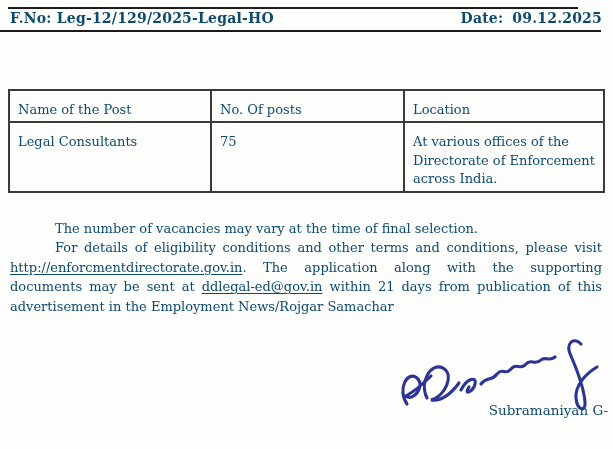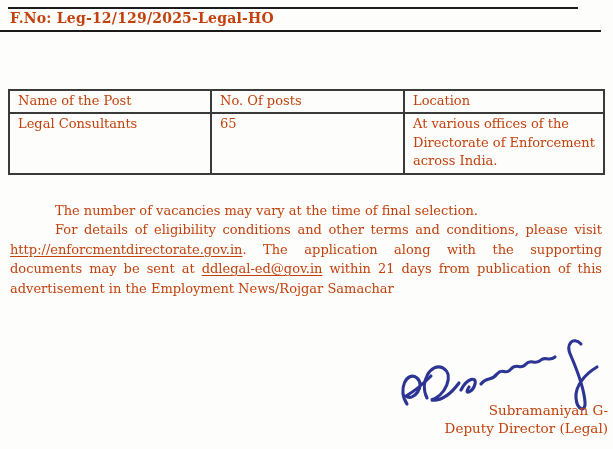--- a/index.html
+++ b/index.html
@@ -2,21 +2,21 @@
 <html><head>
 <meta charset="utf-8">
 <style>
   * { margin:0; padding:0; box-sizing:border-box; }
   html,body { background:#e8e8e8; }
   .page {
     position:relative;
     width:613px; height:449px;
     margin:0 auto;
     background:#fdfdfb;
-    color:#c2410c;
+    color:#0c4a6e;
     font-family:"DejaVu Serif","Liberation Serif",serif;
     font-size:13px;
     overflow:hidden;
   }
   .rule { position:absolute; height:2px; background:#1b1b1b; }
   .rule-top  { left:8px;  top:7px;  width:570px; }
   .rule-mid  { left:0px;  top:30px; width:601px; }
   .header-row {
     position:absolute; left:10px; top:10px; width:592px;
     display:flex; justify-content:space-between; align-items:baseline;
@@ -30,21 +30,21 @@
     border-collapse:collapse;
     width:595px;
     margin-top:17px;
     margin-left:-2px;
     table-layout:fixed;
   }
   table.posts th, table.posts td {
     border:2px solid #3a3a3a;
     text-align:left; vertical-align:top;
     font-weight:normal;
-    padding:1px 8px 2px 8px;
+    padding:10px 8px 2px 8px;
     line-height:1.42;
   }
   table.posts col.c1 { width:202px; }
   table.posts col.c2 { width:193px; }
   table.posts col.c3 { width:200px; }
   table.posts tr.body-row td { height:60px; }
   .vac-note { margin-top:26px; }
   .details { }
   .linkish { text-decoration:underline; text-underline-offset:2px; color:inherit; cursor:pointer; }
   .sig-svg { position:absolute; left:393px; top:336px; width:212px; height:82px; }
@@ -55,20 +55,24 @@
 </style>
 </head>
 <body>
 
 <div class="page">
 
   <div class="rule rule-top"></div>
 
   <div class="header-row">
     <span>F.No: Leg-12/129/2025-Legal-HO</span>
+    <span class="date-group">
+      <span>Date:</span>
+      <span>09.12.2025</span>
+    </span>
   </div>
 
   <div class="rule rule-mid"></div>
 
   <div class="content">
 
 
     <table class="posts">
       <colgroup>
           <col class="c1">
@@ -76,37 +80,36 @@
           <col class="c3">
         </colgroup>
       <tbody>
           <tr>
         <th>Name of the Post</th>
         <th>No. Of posts</th>
         <th>Location</th>
       </tr>
       <tr class="body-row">
         <td>Legal Consultants</td>
-        <td>65</td>
+        <td>75</td>
         <td>At various offices of the Directorate of Enforcement across India.</td>
       </tr>
     </tbody>
       </table>
 
     <p class="body-par indent vac-note">The number of vacancies may vary at the time of final selection.</p>
 
     <p class="body-par indent details"><span>For details of eligibility conditions and other terms and conditions, please visit </span><span class="linkish">http://enforcmentdirectorate.gov.in</span><span>. The application along with the supporting documents may be sent at </span><span class="linkish">ddlegal-ed@gov.in</span><span> within 21 days from publication of this advertisement in the Employment News/Rojgar Samachar</span></p>
 
   </div>
 
   <svg class="sig-svg" viewBox="0 0 212 82" fill="none" stroke="#2c3494" stroke-width="3.1" stroke-linecap="round">
     <path d="M14 68 C4 54 14 34 24 42 C33 50 20 66 13 60 C20 56 30 48 38 40"></path>
     <path d="M34 62 C26 46 38 26 50 32 C62 39 52 60 38 64 C50 66 60 55 66 47"></path>
     <path d="M68 54 C74 42 84 40 82 48 C80 56 70 60 76 51 M88 48 C94 40 98 46 104 38 C110 31 112 40 118 33 C124 26 127 35 133 28 C138 22 142 30 148 24 C152 20 156 26 162 21"></path>
     <path d="M188 8 C180 0 172 8 178 20 C184 34 191 52 192 66 C193 77 184 74 183 62 C182 50 192 38 204 31"></path>
   </svg>
 
   <div class="sig-block">
     <div>Subramaniyan G-</div>
-    <div>Deputy Director (Legal)</div>
   </div>
 
 </div>
 
 </body></html>

